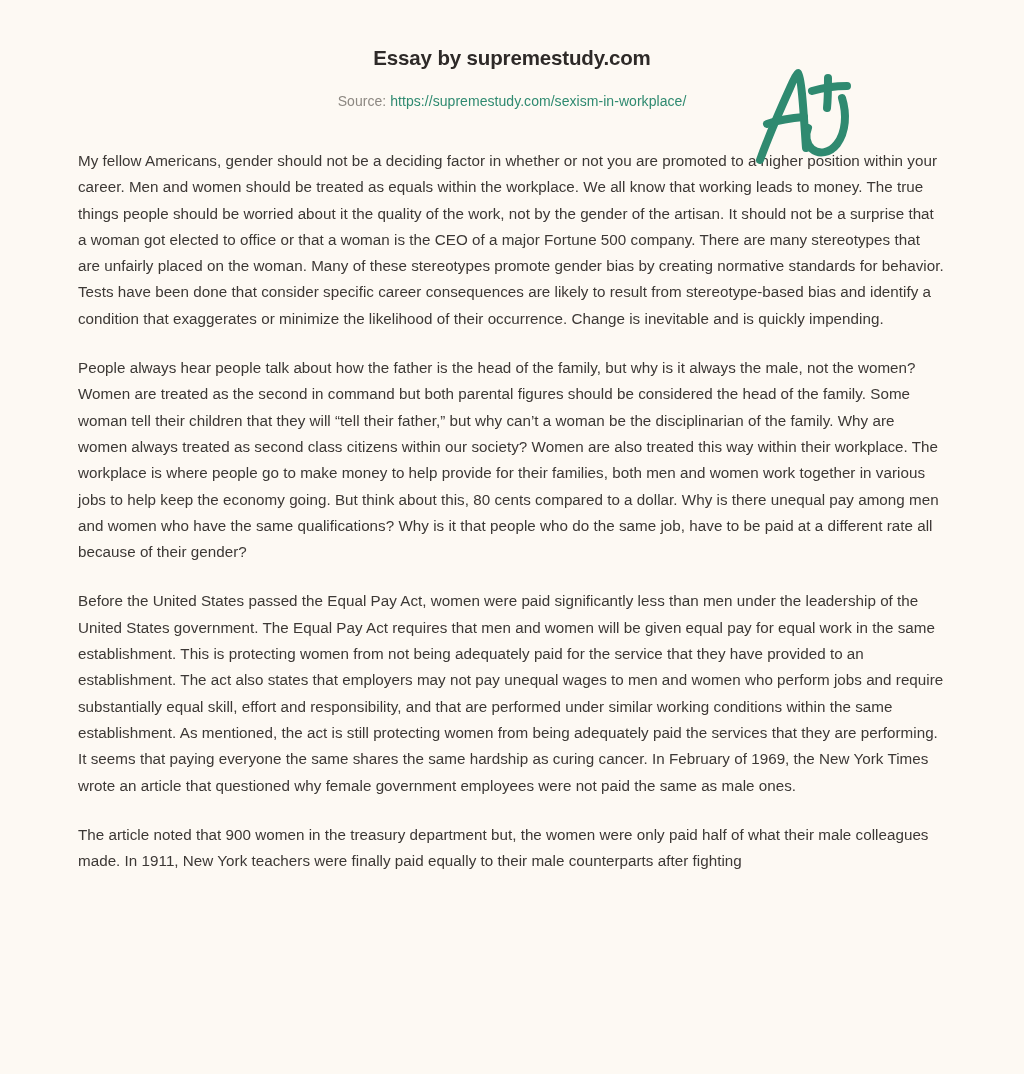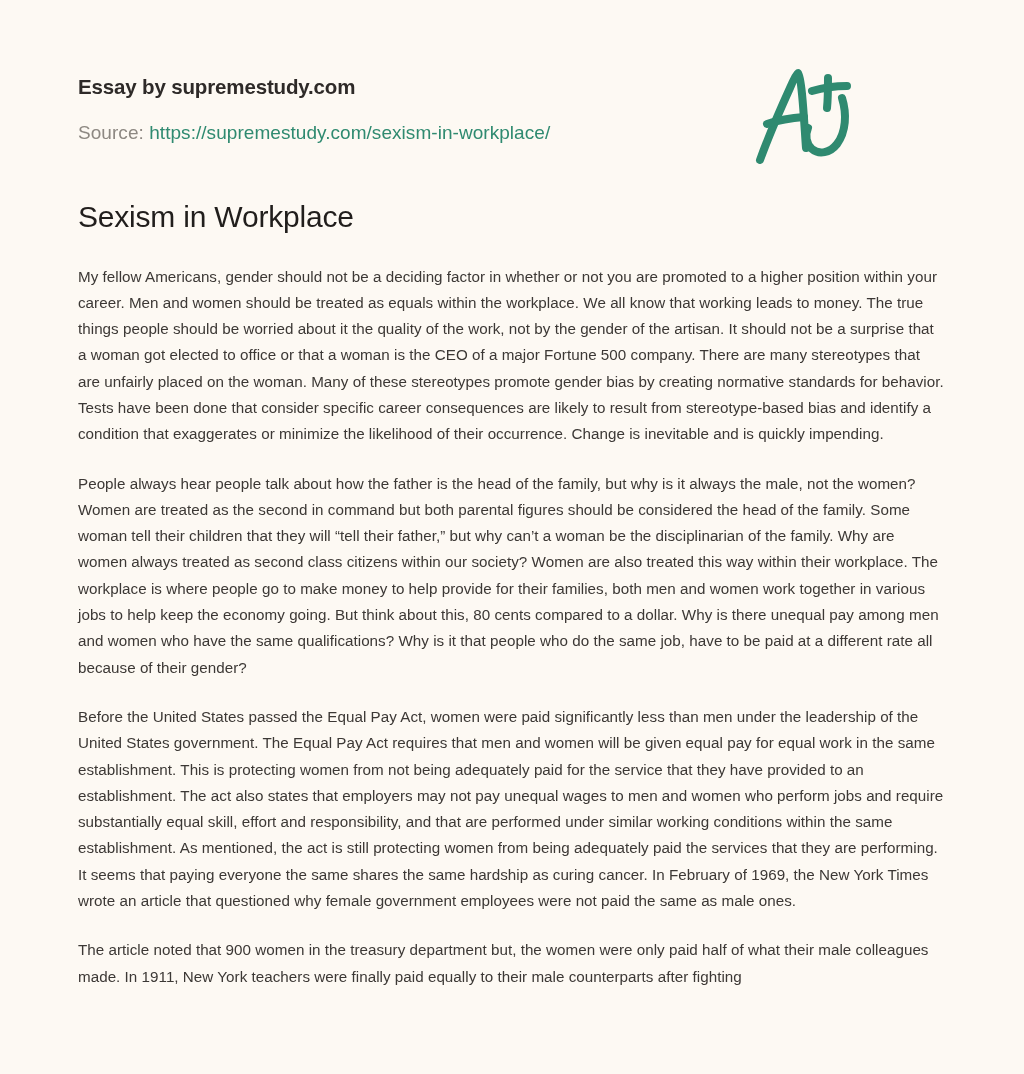--- a/index.html
+++ b/index.html
@@ -21,37 +21,38 @@
     width: 1024px;
     height: 1074px;
     box-sizing: border-box;
     padding: 0 78px;
     background: #fdf9f3;
   }
 
   
   .doc-header {
     position: relative;
-    padding-top: 75px;
+    padding-top: 46px;
     height: 120px;
     box-sizing: border-box;
+    text-align: center;
   }
 
   .byline {
     font-size: 20.5px;
     font-weight: bold;
     color: #2e2a28;
     letter-spacing: -0.15px;
     line-height: 1.2;
     margin: 0;
   }
 
   .source-line {
     margin: 22px 0 0 0;
-    font-size: 19px;
+    font-size: 14px;
     line-height: 1.2;
     color: #8d8882;
     letter-spacing: 0.05px;
   }
 
   .source-label {
     color: #8d8882;
   }
 
   .source-link {
@@ -126,21 +127,20 @@
         <path d="M92 36 C97 52 96 70 87 82 C80 91 69 93 62 87 C56 82 55 73 58 66" stroke-width="8"></path>
 
         <path d="M78 16 C78 26 78 37 77 46" stroke-width="8"></path>
 
         <path d="M62 29 C72 26 86 24 97 24" stroke-width="8"></path>
       </svg>
     </div>
 
   </div>
 
-  <h1 class="article-title">Sexism in Workplace</h1>
 
   <div class="article-body">
     <p>My fellow Americans, gender should not be a deciding factor in whether or not you are promoted to a higher position within your career. Men and women should be treated as equals within the workplace. We all know that working leads to money. The true things people should be worried about it the quality of the work, not by the gender of the artisan. It should not be a surprise that a woman got elected to office or that a woman is the CEO of a major Fortune 500 company. There are many stereotypes that are unfairly placed on the woman. Many of these stereotypes promote gender bias by creating normative standards for behavior. Tests have been done that consider specific career consequences are likely to result from stereotype-based bias and identify a condition that exaggerates or minimize the likelihood of their occurrence. Change is inevitable and is quickly impending.</p>
     <p>People always hear people talk about how the father is the head of the family, but why is it always the male, not the women? Women are treated as the second in command but both parental figures should be considered the head of the family. Some woman tell their children that they will “tell their father,” but why can’t a woman be the disciplinarian of the family. Why are women always treated as second class citizens within our society? Women are also treated this way within their workplace. The workplace is where people go to make money to help provide for their families, both men and women work together in various jobs to help keep the economy going. But think about this, 80 cents compared to a dollar. Why is there unequal pay among men and women who have the same qualifications?  Why is it that people who do the same job, have to be paid at a different rate all because of their gender?</p>
     <p>Before the United States passed the Equal Pay Act, women were paid significantly less than men under the leadership of the United States government. The Equal Pay Act requires that men and women will be given equal pay for equal work in the same establishment. This is protecting women from not being adequately paid for the service that they have provided to an establishment. The act also states that employers may not pay unequal wages to men and women who perform jobs and require substantially equal skill, effort and responsibility, and that are performed under similar working conditions within the same establishment. As mentioned, the act is still protecting women from being adequately paid the services that they are performing. It seems that paying everyone the same shares the same hardship as curing cancer. In February of 1969, the New York Times wrote an article that questioned why female government employees were not paid the same as male ones.</p>
     <p>The article noted that 900 women in the treasury department but, the women were only paid half of what their male colleagues made. In 1911, New York teachers were finally paid equally to their male counterparts after fighting</p>
   </div>
 
 </div>
 

